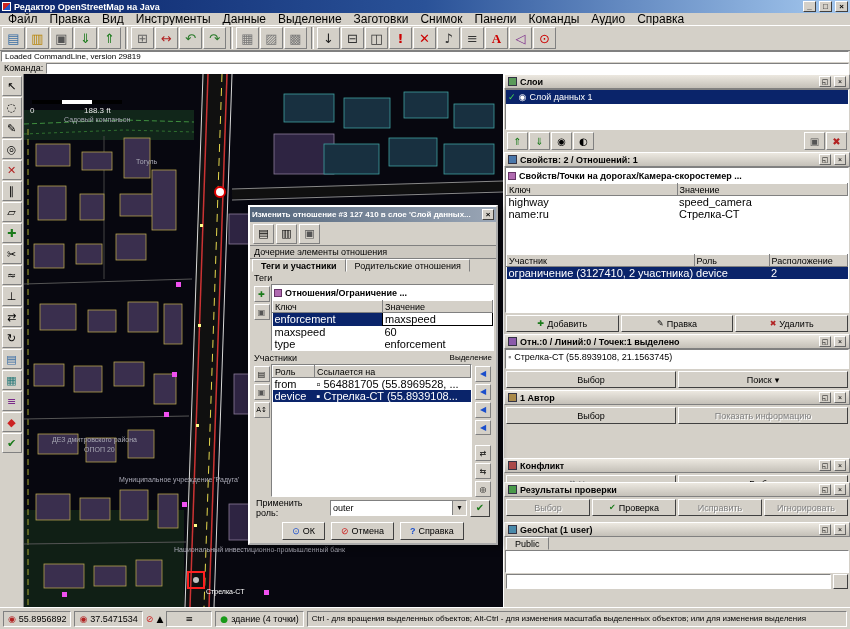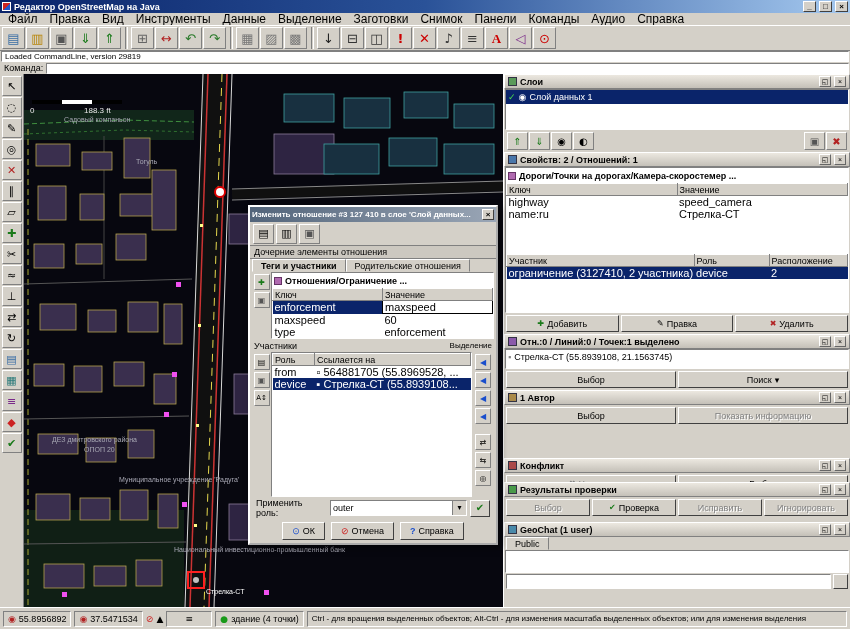--- a/index.html
+++ b/index.html
@@ -306,21 +306,21 @@
     <div class="panel" style="height:182px">
       <div class="phead">
         <span class="pico" style="background:#4a77aa"></span>
         <span class="ptitle">Свойств: 2 / Отношений: 1</span>
         <span class="pbtn">◱</span>
         <span class="pbtn">×</span>
       </div>
       <div class="pwhite" style="display:flex;flex-direction:column">
         <div class="presetrow">
           <span class="pico2"></span>
-          <span>Дороги/Точки на дорогах/Камера-скоростемер ...</span>
+          <span>Свойств/Точки на дорогах/Камера-скоростемер ...</span>
         </div>
         <table>
           <tbody>
               <tr>
             <th>Ключ</th>
             <th>Значение</th>
           </tr>
           <tr>
             <td>highway</td>
             <td>speed_camera</td>
@@ -473,20 +473,21 @@
     <div class="dtoolbar">
       <button class="dti">▤</button>
       <button class="dti">▥</button>
       <button class="dti" style="color:#555">▣</button>
     </div>
     <div class="dchildren">Дочерние элементы отношения</div>
     <div class="tabbar">
       <span class="tab" style="font-weight:bold">Теги и участники</span>
       <span class="tab">Родительские отношения</span>
     </div>
+    <div class="dlabel">Теги</div>
     <div class="drow">
       <div class="dstrip">
         <button class="dsi" style="color:#1a7a1a">✚</button>
         <button class="dsi" style="color:#555">▣</button>
       </div>
       <div class="dbox">
         <div class="presetrow">
           <span class="pico2"></span>
           <span>Отношения/Ограничение ...</span>
         </div>

